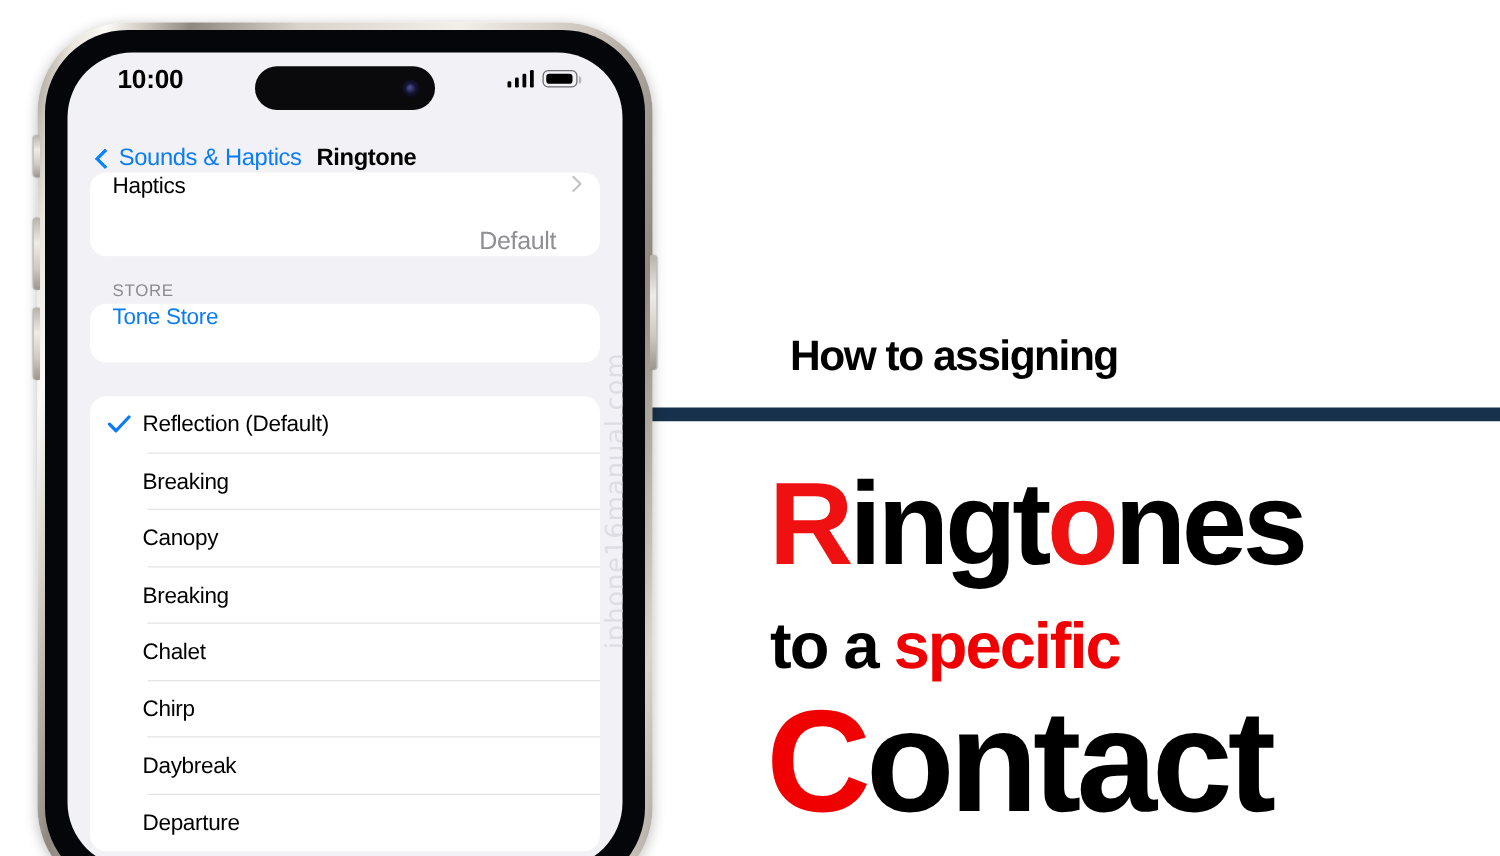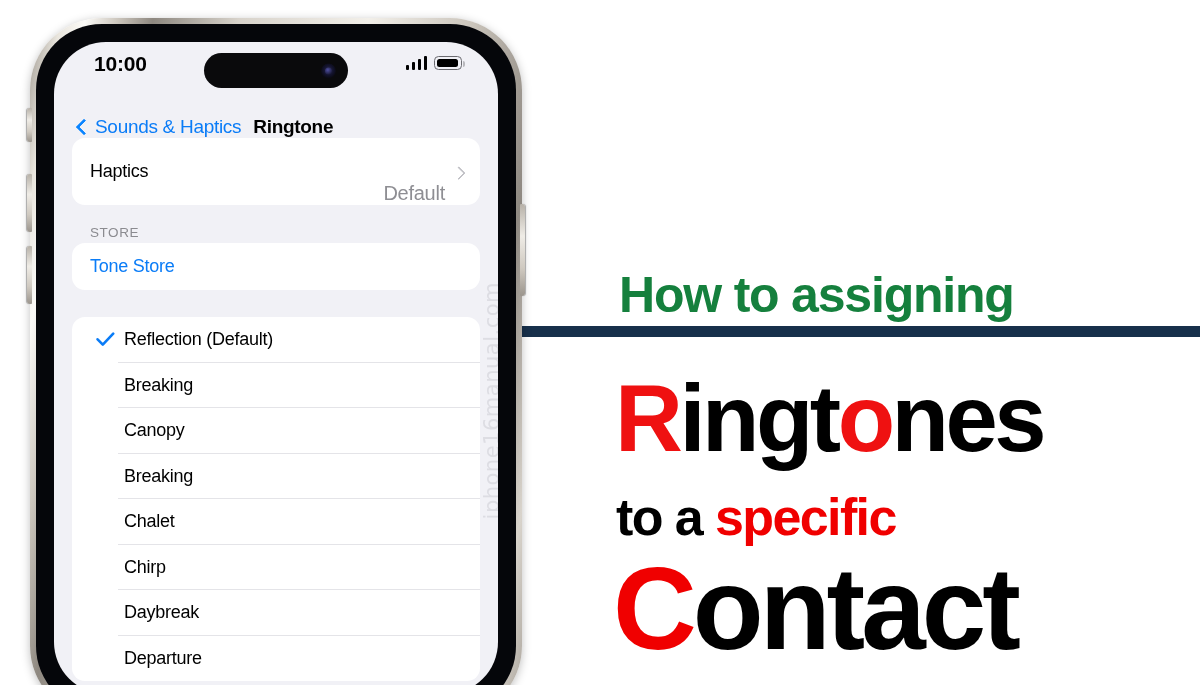--- a/index.html
+++ b/index.html
@@ -225,21 +225,21 @@
     padding: 0 18px;
     position: relative;
   }
   .card {
     background: #ffffff;
     border-radius: 13px;
     overflow: hidden;
   }
   .row {
     display: flex;
-    align-items: center;
+    align-items: flex-start;
     min-height: 47px;
     padding: 0 16px 0 18px;
     position: relative;
   }
   .row-label {
     font-size: 18px;
     color: #000;
     letter-spacing: -0.25px;
     flex: 1;
   }
@@ -277,21 +277,21 @@
     font-size: 18px;
     color: #0a7cf7;
     letter-spacing: -0.25px;
   }
 
   .tone-list { margin-top: 27px; }
   .tone-row {
     display: flex;
     align-items: center;
     height: 45.5px;
-    padding-left: 24px;
+    padding-left: 14px;
     position: relative;
   }
   .tone-check {
     width: 28px;
     flex: none;
     display: flex;
     align-items: center;
     color: #0a7cf7;
   }
   .tone-check svg { display: block; }
@@ -328,25 +328,25 @@
   .right-panel {
     position: absolute;
     left: 513px;
     top: 0;
     width: 687px;
     height: 685px;
     background: #ffffff;
   }
   .headline-top {
     position: absolute;
-    left: 106px;
+    left: 119px;
     top: 266px;
-    font-size: 50px;
+    font-size: 34px;
     font-weight: bold;
-    color: #15803d;
+    color: #000000;
     letter-spacing: -1.2px;
     white-space: nowrap;
   }
   .divider-bar {
     position: absolute;
     left: 0;
     top: 326px;
     width: 687px;
     height: 11px;
     background: #17304b;

